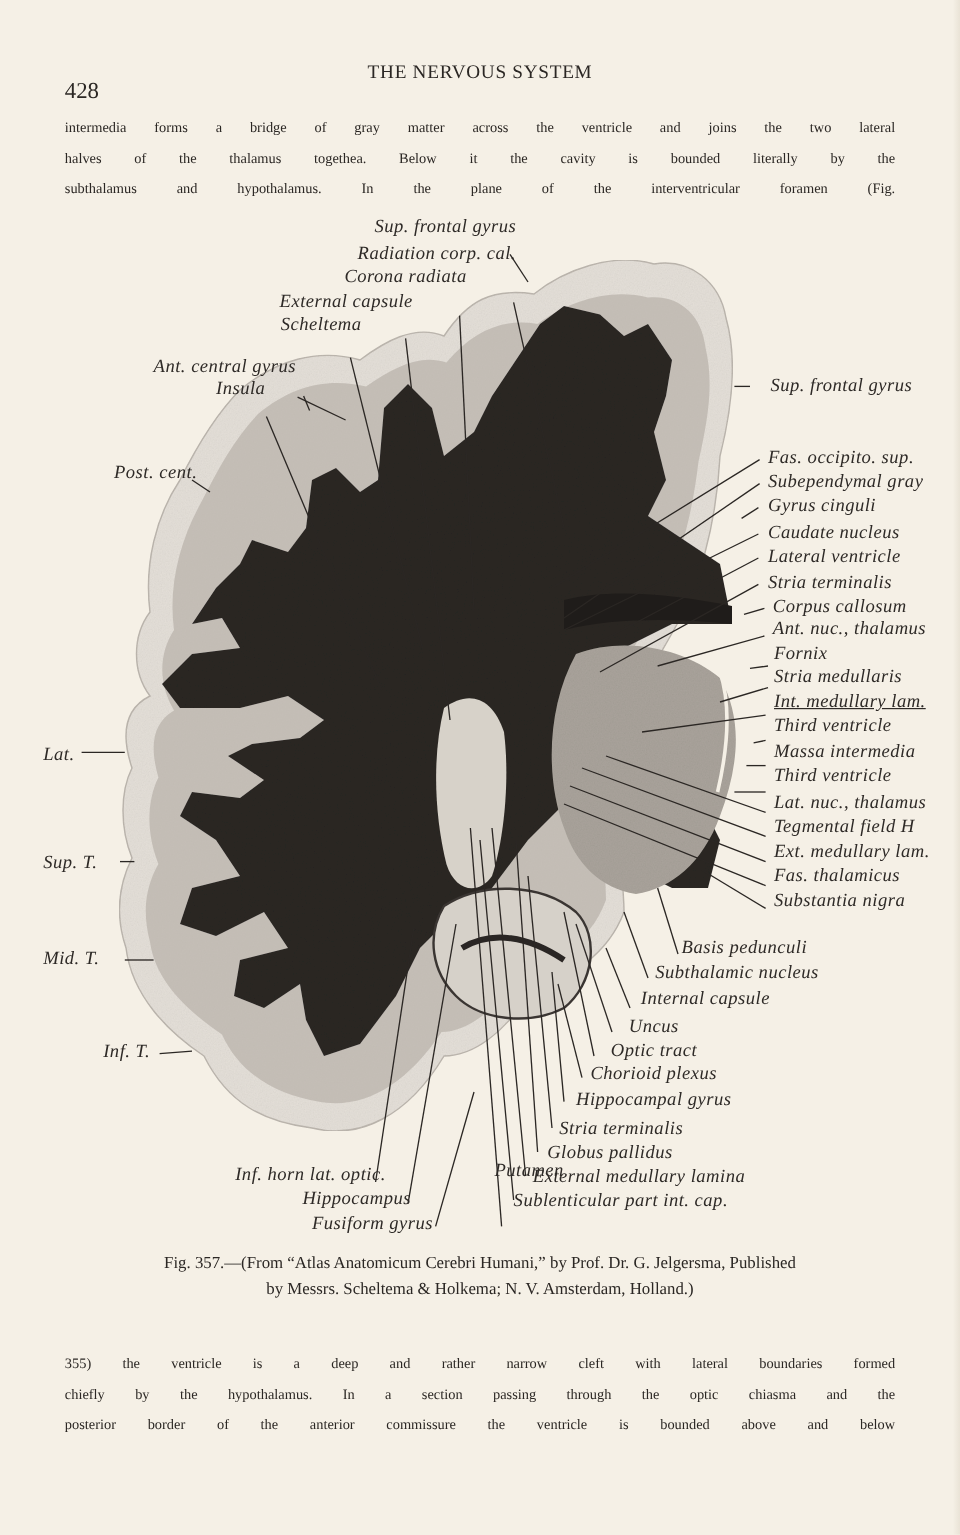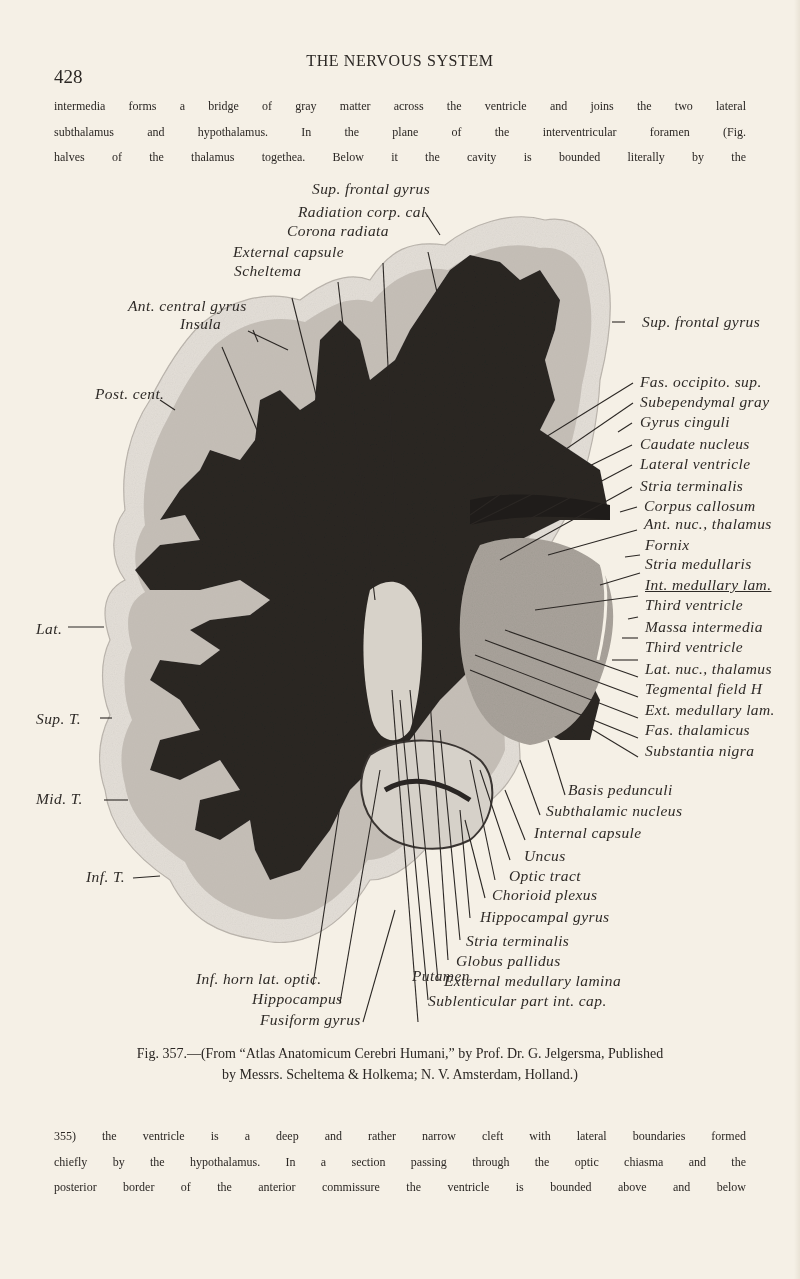--- a/index.html
+++ b/index.html
@@ -23,22 +23,22 @@
 
 <div class="page-edge"></div>
 
 <div class="header">
   <span class="page-num">428</span>
   <div class="running-title">THE NERVOUS SYSTEM</div>
 </div>
 
 <div class="para para-top">
   <span class="line">intermedia forms a bridge of gray matter across the ventricle and joins the two lateral</span>
+  <span class="line">halves of the thalamus togethea.  Below it the cavity is bounded literally by the</span>
   <span class="line">subthalamus and hypothalamus.  In the plane of the interventricular foramen (Fig.</span>
-  <span class="line">halves of the thalamus togethea.  Below it the cavity is bounded literally by the</span>
 </div>
 
 <div class="figure">
   <svg width="800" height="865" viewBox="0 170 800 865">
     <defs>
       <filter id="grain" x="0" y="0" width="100%" height="100%">
         <feTurbulence type="fractalNoise" baseFrequency="0.9" numOctaves="2" result="n"></feTurbulence>
         <feColorMatrix type="saturate" values="0"></feColorMatrix>
         <feComponentTransfer>
             <feFuncA type="linear" slope="0.18"></feFuncA>

